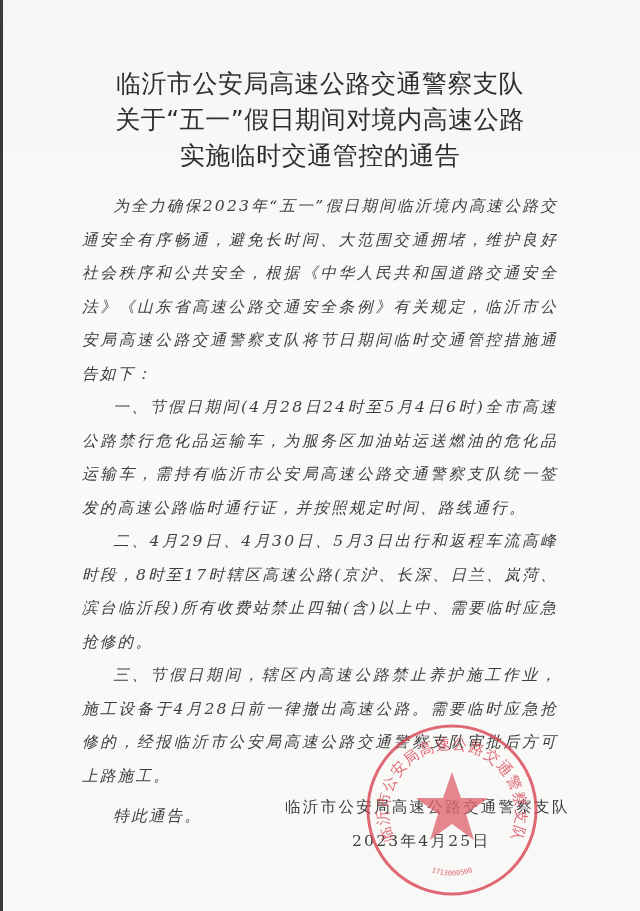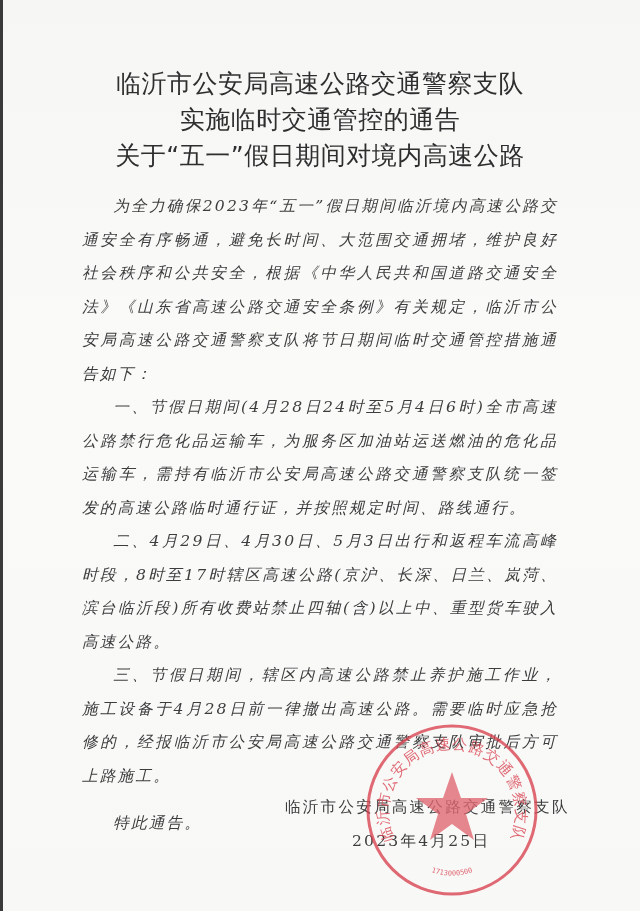--- a/index.html
+++ b/index.html
@@ -28,49 +28,49 @@
   .title div { white-space: nowrap; }
   .body {
     position: absolute; left: 82px; top: 190px; width: 476px;
     font-size: 15.6px; line-height: 33.5px;
     color: #3d3d3d;
     text-align: justify; text-align-last: left;
     letter-spacing: 2.2px;
     font-style: italic;
   }
   .body p { margin: 0; text-indent: 2em; }
-  .body p.closing { margin-top: 14px; }
+  .body p.closing { margin-top: 7px; }
   .sig {
     position: absolute; left: 0; width: 640px;
     font-size: 15.6px; color: #3d3d3d; letter-spacing: 2.2px;
     white-space: nowrap;
   }
   .sig-org { top: 797px; left: 285px; width: auto; }
   .sig-date { top: 831px; left: 352px; width: auto; }
   .stamp {
     position: absolute; left: 364px; top: 722px; width: 176px; height: 176px;
     opacity: 0.78; pointer-events: none;
   }
 </style>
 </head>
 <body>
 
 <div class="left-edge"></div>
 <div class="page"></div>
 
 <div class="title">
   <div>临沂市公安局高速公路交通警察支队</div>
+  <div>关于“五一”假日期间对境内高速公路</div>
   <div>实施临时交通管控的通告</div>
-  <div>关于“五一”假日期间对境内高速公路</div>
 </div>
 
 <div class="body">
   <p>为全力确保2023年“五一”假日期间临沂境内高速公路交通安全有序畅通，避免长时间、大范围交通拥堵，维护良好社会秩序和公共安全，根据《中华人民共和国道路交通安全法》《山东省高速公路交通安全条例》有关规定，临沂市公安局高速公路交通警察支队将节日期间临时交通管控措施通告如下：</p>
   <p>一、节假日期间(4月28日24时至5月4日6时)全市高速公路禁行危化品运输车，为服务区加油站运送燃油的危化品运输车，需持有临沂市公安局高速公路交通警察支队统一签发的高速公路临时通行证，并按照规定时间、路线通行。</p>
-  <p>二、4月29日、4月30日、5月3日出行和返程车流高峰时段，8时至17时辖区高速公路(京沪、长深、日兰、岚菏、滨台临沂段)所有收费站禁止四轴(含)以上中、重型货车驶入高速公路。</p>
+  <p>二、4月29日、4月30日、5月3日出行和返程车流高峰时段，8时至17时辖区高速公路(京沪、长深、日兰、岚菏、滨台临沂段)所有收费站禁止四轴(含)以上中、需要临时应急抢修的。</p>
   <p>三、节假日期间，辖区内高速公路禁止养护施工作业，施工设备于4月28日前一律撤出高速公路。需要临时应急抢修的，经报临沂市公安局高速公路交通警察支队审批后方可上路施工。</p>
   <p class="closing">特此通告。</p>
 </div>
 
 <div class="sig sig-org">临沂市公安局高速公路交通警察支队</div>
 <div class="sig sig-date">2023年4月25日</div>
 
 <svg class="stamp" viewBox="0 0 176 176">
   <defs>
     <path id="arcPath" d="M 30 118 A 64 64 0 1 1 146 118"></path>

